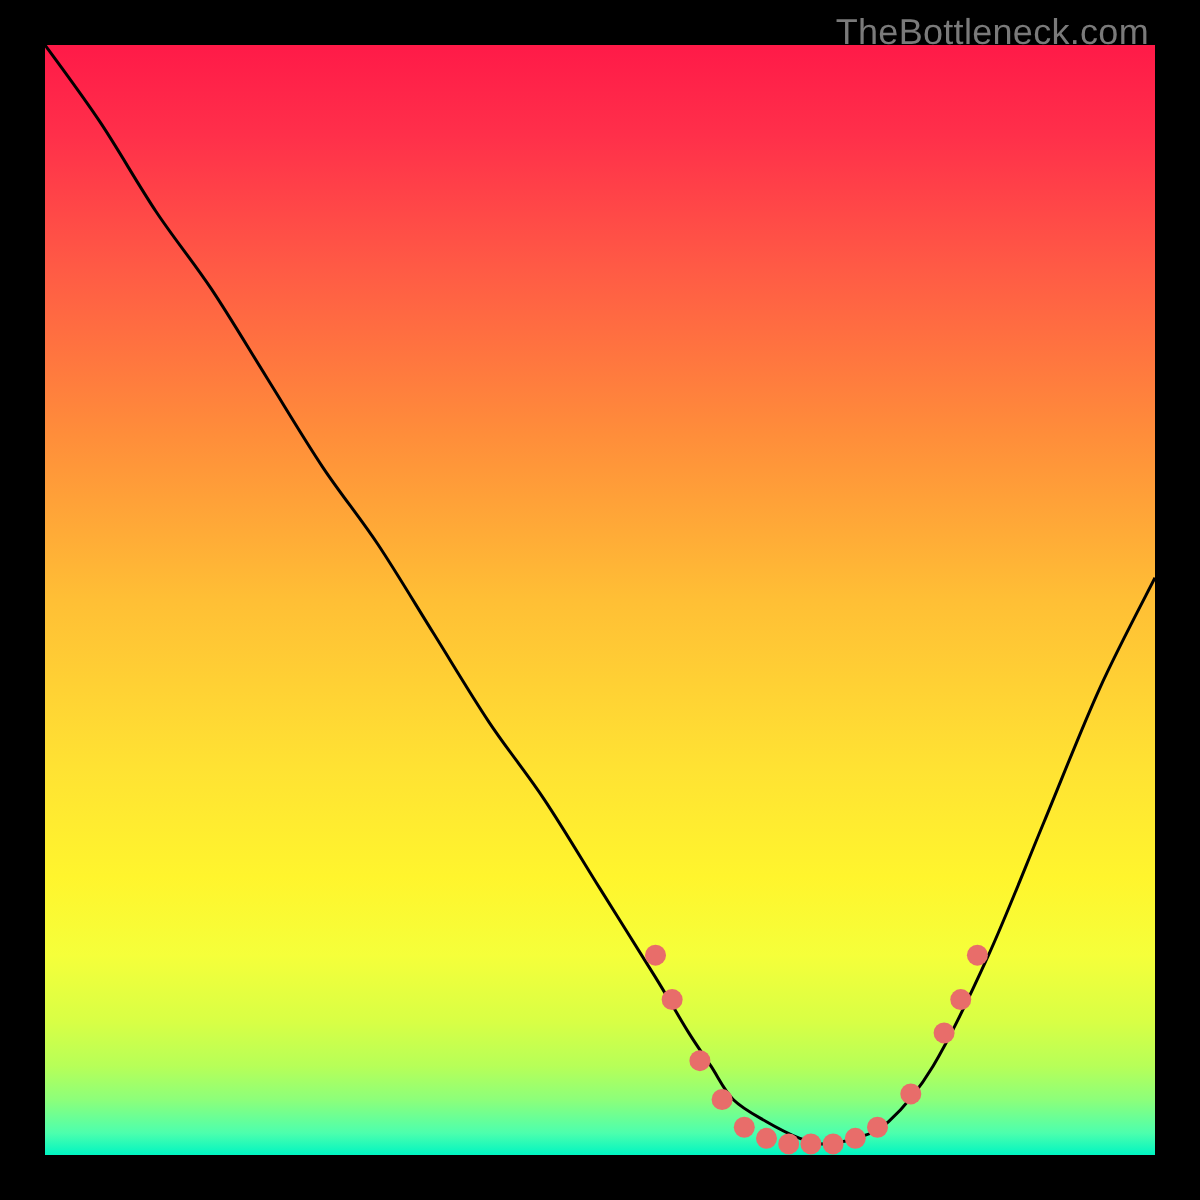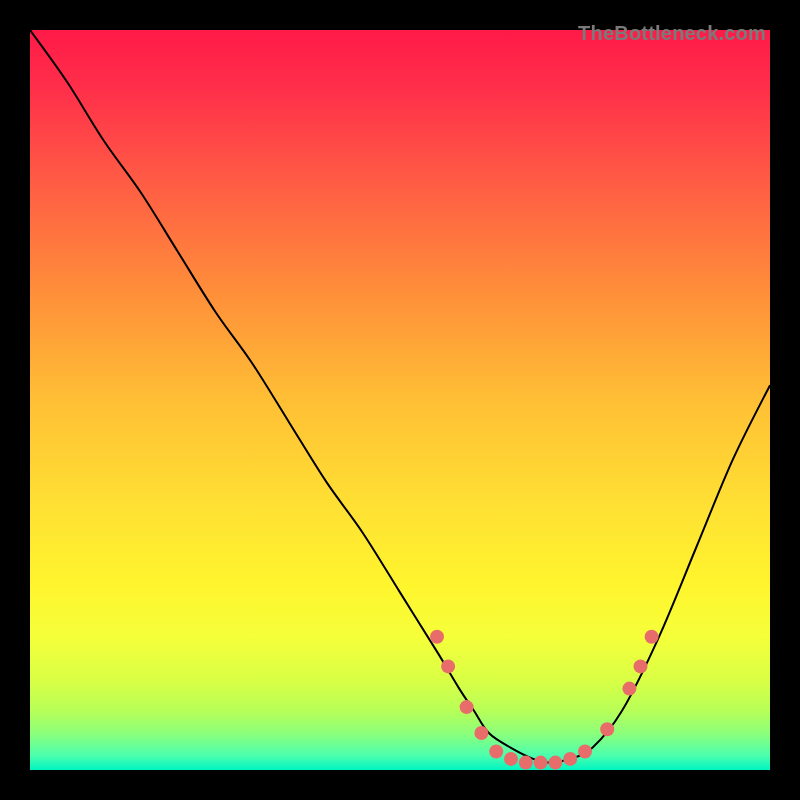--- a/index.html
+++ b/index.html
@@ -41,25 +41,25 @@
     );
   }
   .curve-layer {
     position: absolute;
     left: 30px;
     top: 30px;
     z-index: 2;
   }
   .watermark {
     position: absolute;
-    top: 22px;
+    top: 8px;
     right: 34px;
     color: #7a7a7a;
-    font-size: 20px;
-    font-weight: 700;
+    font-size: 24px;
+    font-weight: 400;
     letter-spacing: 0.2px;
     z-index: 3;
     user-select: none;
   }
   .point { fill: #e86d6a; }
   .curve { fill: none; stroke: #000000; stroke-width: 2; }
 </style>
 </head>
 <body>
 

